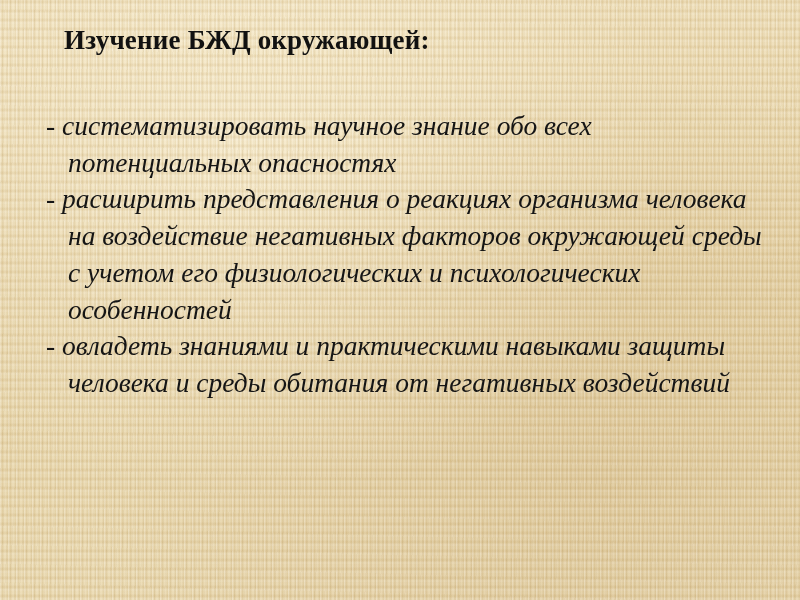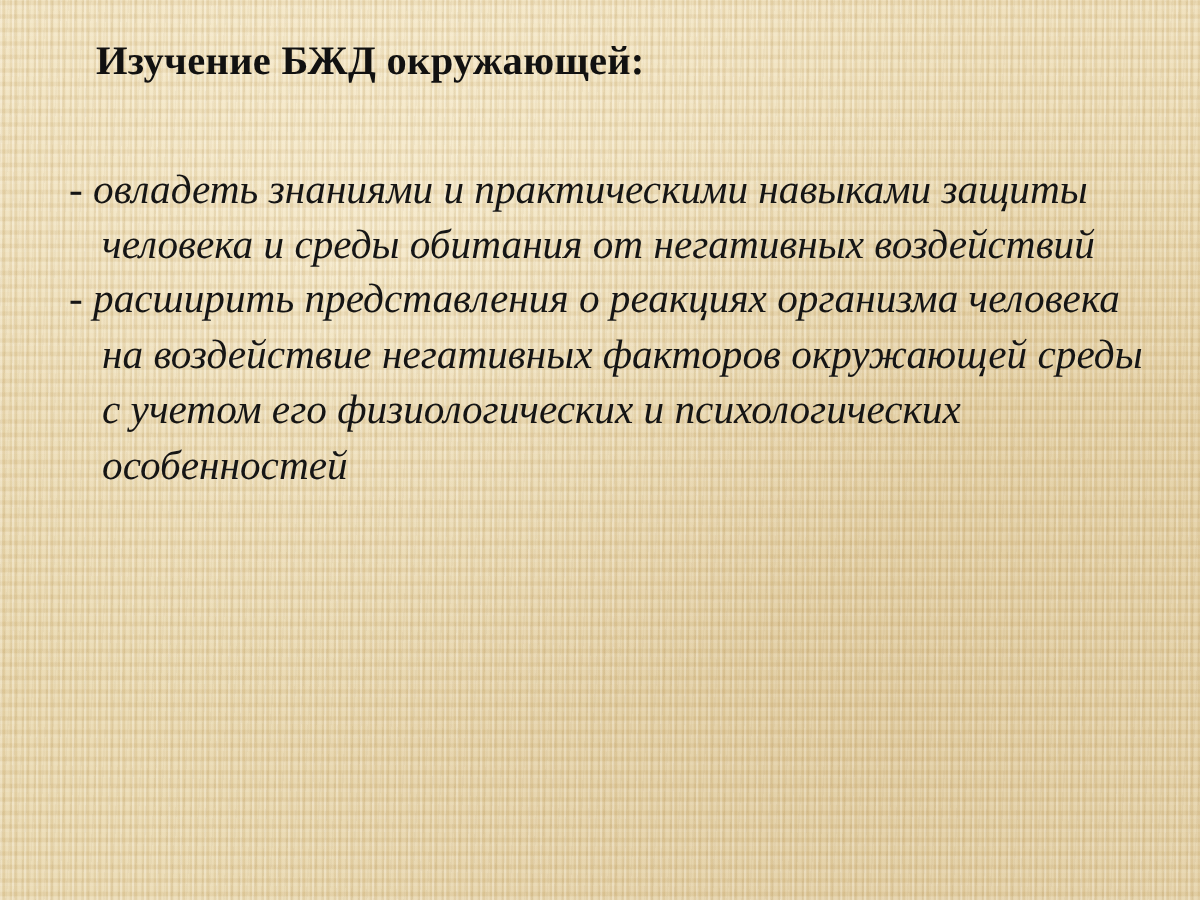--- a/index.html
+++ b/index.html
@@ -91,20 +91,23 @@
 </style>
 </head>
 <body>
 
 <div class="slide">
 
   <div class="title">Изучение БЖД окружающей:</div>
 
   <ul class="body-list">
     <li class="bullet">
-      <span class="dash-line">- овладеть знаниями и практическими навыками защиты человека и среды обитания от негативных воздействий</span>
+      <span class="dash-line">- систематизировать научное знание обо всех потенциальных опасностях</span>
     </li>
     <li class="bullet">
       <span class="dash-line">- расширить представления о реакциях организма человека на воздействие негативных факторов окружающей среды с учетом его физиологических и психологических особенностей</span>
+    </li>
+    <li class="bullet">
+      <span class="dash-line">- овладеть знаниями и практическими навыками защиты человека и среды обитания от негативных воздействий</span>
     </li>
   </ul>
 
 </div>
 
 </body></html>

